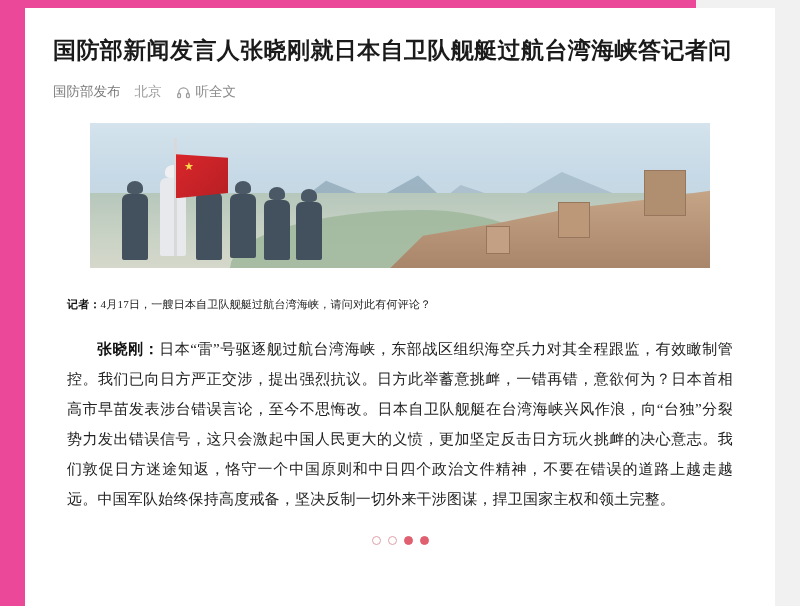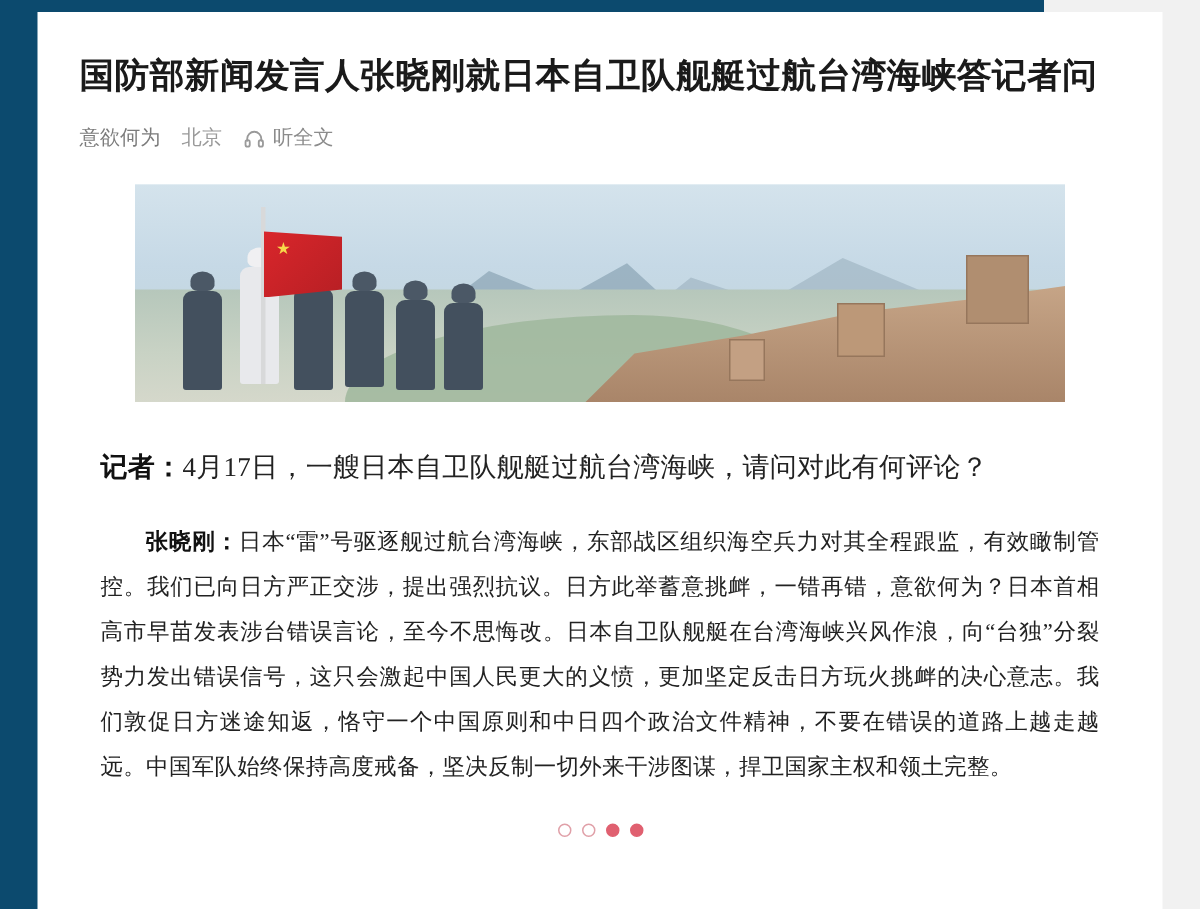--- a/index.html
+++ b/index.html
@@ -10,21 +10,21 @@
     width: 800px;
     height: 606px;
     background: #f1f1f1;
     font-family: "Liberation Sans", sans-serif;
     overflow: hidden;
   }
   .page {
     position: relative;
     width: 696px;
     height: 606px;
-    background: #0c4a6e;
+    background: #ec4899;
   }
   .article-card {
     position: absolute;
     left: 25px;
     top: 8px;
     width: 750px;
     min-height: 598px;
     background: #ffffff;
     box-sizing: border-box;
     padding: 26px 28px 0 28px;
@@ -192,21 +192,21 @@
     bottom: 88px;
     color: #f7d84a;
     font-size: 11px;
     line-height: 1;
   }
   .qa-block {
     margin: 0 14px;
   }
   .q-para {
     font-family: "Liberation Serif", serif;
-    font-size: 18px;
+    font-size: 11px;
     line-height: 1.95;
     color: #222;
     margin: 0 0 18px 0;
     letter-spacing: 0.2px;
   }
   .q-label {
     font-weight: bold;
     color: #111;
   }
   .a-para {
@@ -240,21 +240,21 @@
 </style>
 </head>
 <body>
 
 <div class="page">
   <div class="article-card">
 
     <h1 class="headline">国防部新闻发言人张晓刚就日本自卫队舰艇过航台湾海峡答记者问</h1>
 
     <div class="meta-row">
-      <span class="meta-source">意欲何为</span>
+      <span class="meta-source">国防部发布</span>
       <span class="meta-loc">北京</span>
       <span class="listen">
         <span class="listen-icon">
           <svg width="15" height="15" viewBox="0 0 16 16" aria-hidden="true">
             <path d="M3 9.5V8a5 5 0 0 1 10 0v1.5" fill="none" stroke="#9a9a9a" stroke-width="1.3" stroke-linecap="round"></path>
             <rect x="1.8" y="9" width="3" height="4.6" rx="1.4" fill="none" stroke="#9a9a9a" stroke-width="1.3"></rect>
             <rect x="11.2" y="9" width="3" height="4.6" rx="1.4" fill="none" stroke="#9a9a9a" stroke-width="1.3"></rect>
           </svg>
         </span>
         <span class="listen-label">听全文</span>

